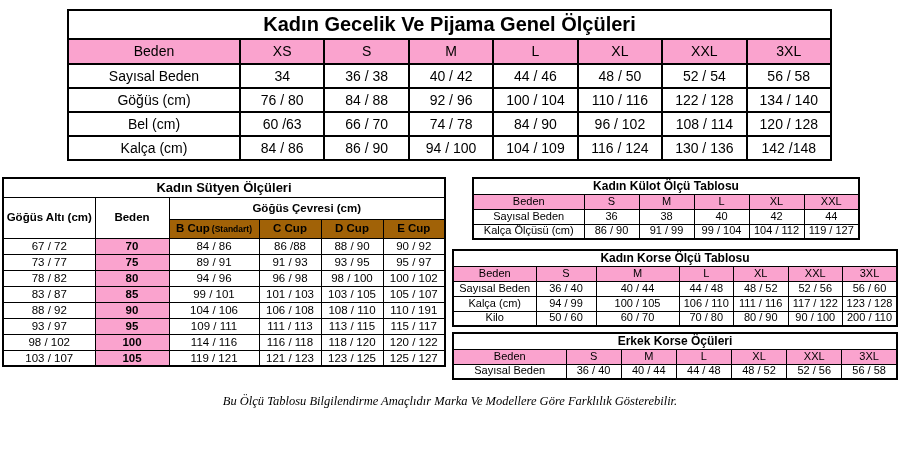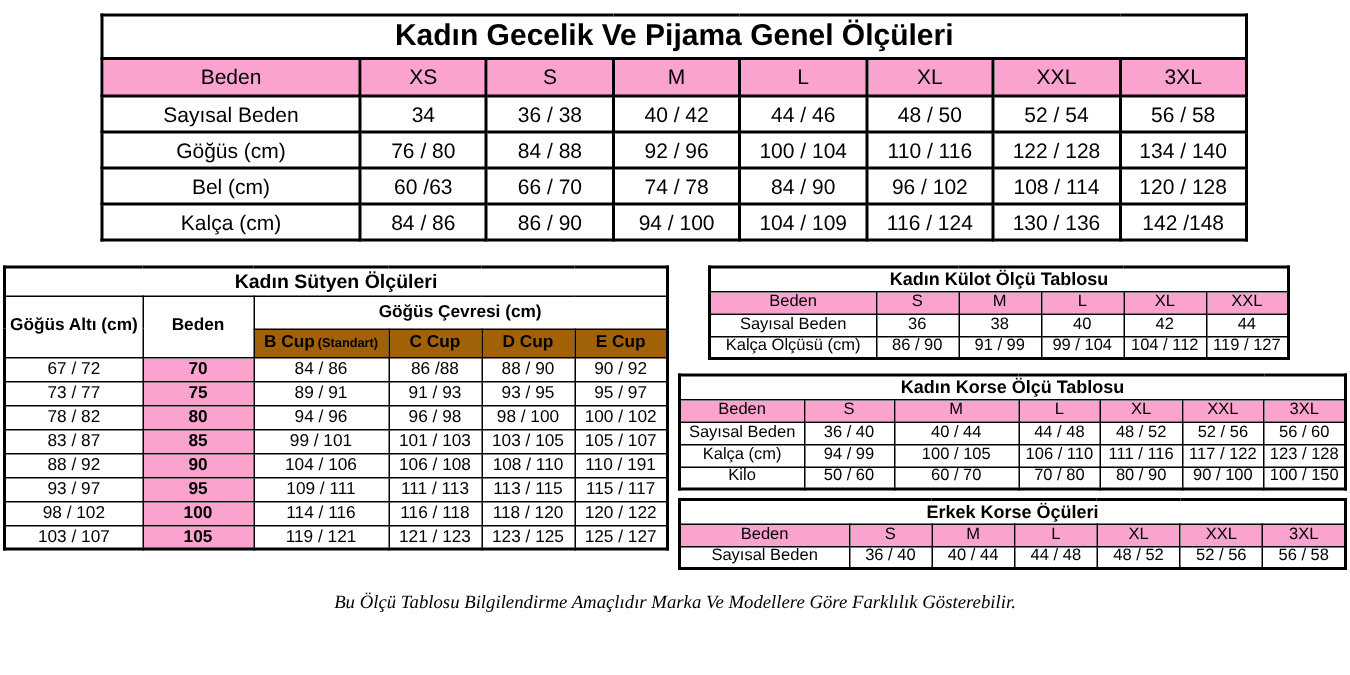--- a/index.html
+++ b/index.html
@@ -322,21 +322,21 @@
           <td>117 / 122</td>
           <td>123 / 128</td>
         </tr>
         <tr>
           <td>Kilo</td>
           <td>50 / 60</td>
           <td>60 / 70</td>
           <td>70 / 80</td>
           <td>80 / 90</td>
           <td>90 / 100</td>
-          <td>100 / 150</td>
+          <td>200 / 110</td>
         </tr>
       </tbody>
   </table>
 </div>
 
 <div class="tbl-wrap pos-erkek">
   <table class="mini">
     <colgroup>
         <col style="width:113px">
         <col>

